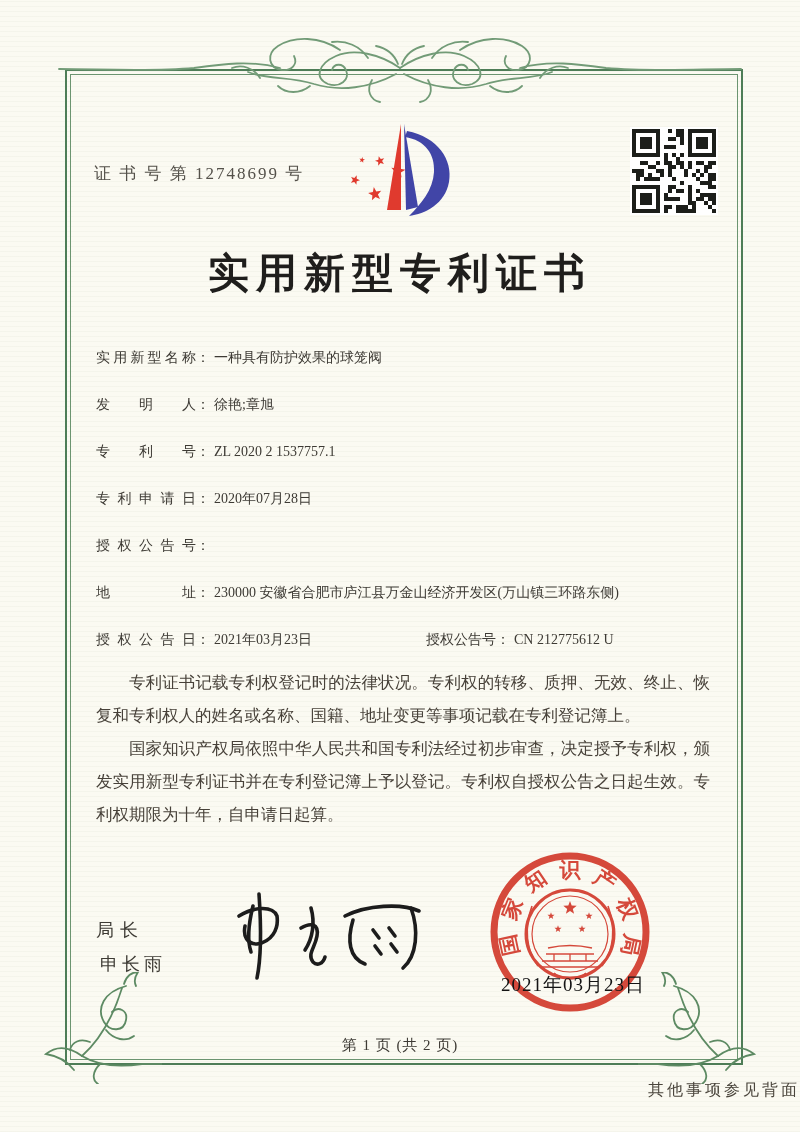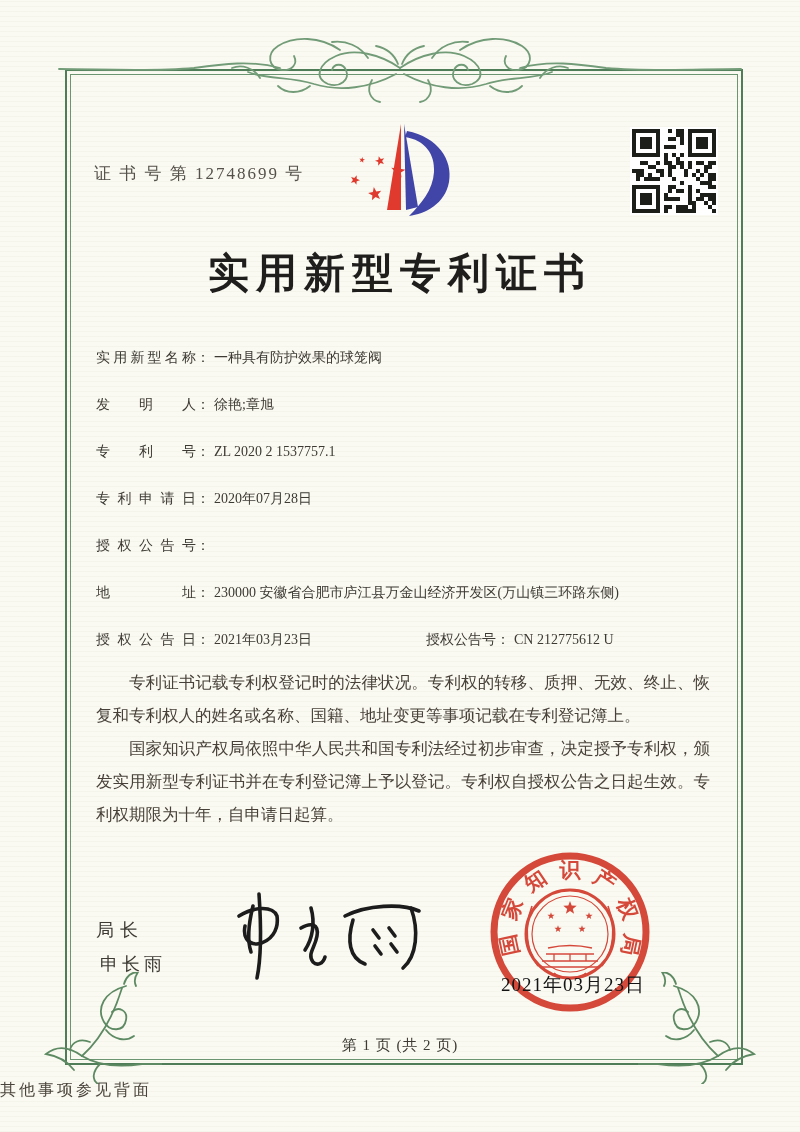--- a/index.html
+++ b/index.html
@@ -31,21 +31,21 @@
   .fvalue1{width:212px;flex:none;}
   .paras{left:96px;top:666px;width:614px;font-size:16.5px;line-height:33px;
          color:#474139;text-align:justify;}
   .paras p{margin:0;text-indent:2em;}
   .sig-label{left:96px;top:918px;font-size:18px;color:#3d3a34;letter-spacing:6px;}
   .sig-name{left:100px;top:952px;font-size:18px;color:#3d3a34;letter-spacing:4px;}
   .seal-date{left:478px;top:972px;width:190px;text-align:center;font-size:19px;
              color:#141414;letter-spacing:1px;z-index:4;}
   .page-no{left:0;top:1036px;width:100%;text-align:center;font-size:15px;
            letter-spacing:1px;color:#3d3a34;}
-  .back-note{left:0;top:1080px;width:100%;text-align:left;font-size:16px;
+  .back-note{left:0;top:1080px;width:100%;text-align:right;font-size:16px;
              color:#4a453c;letter-spacing:3px;}
   svg{display:block;}
 </style>
 </head>
 <body>
 
 <div class="page">
 
   <div class="frame">
     <div class="frame-inner"></div>

